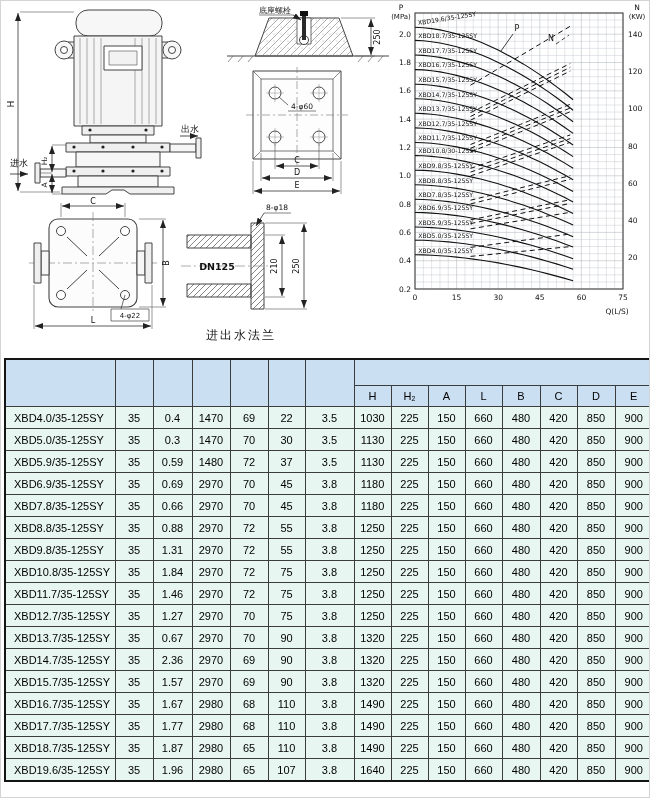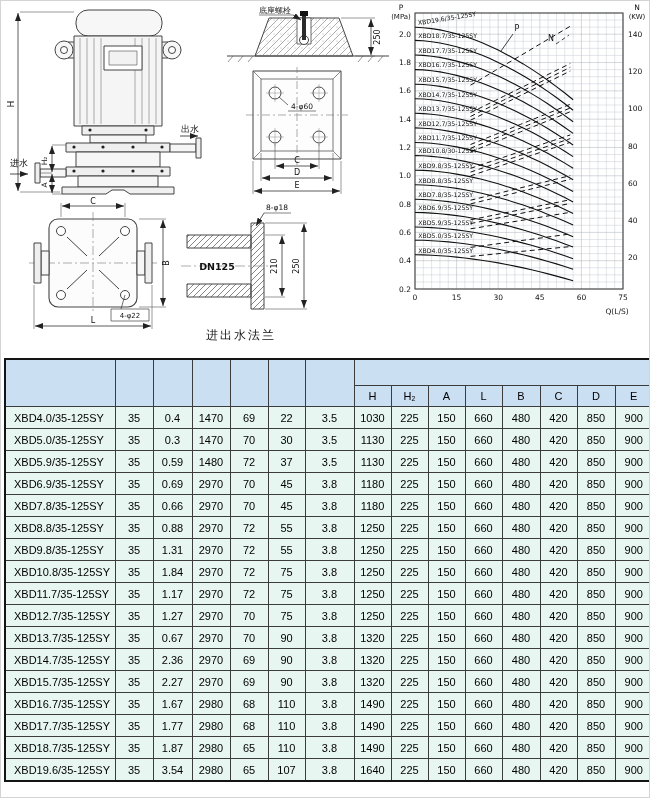--- a/index.html
+++ b/index.html
@@ -585,21 +585,21 @@
             <td>150</td>
             <td>660</td>
             <td>480</td>
             <td>420</td>
             <td>850</td>
             <td>900</td>
           </tr>
           <tr>
             <td class="model">XBD11.7/35-125SY</td>
             <td>35</td>
-            <td>1.17</td>
+            <td>1.46</td>
             <td>2970</td>
             <td>72</td>
             <td>75</td>
             <td>3.8</td>
             <td>1250</td>
             <td>225</td>
             <td>150</td>
             <td>660</td>
             <td>480</td>
             <td>420</td>
@@ -653,21 +653,21 @@
             <td>150</td>
             <td>660</td>
             <td>480</td>
             <td>420</td>
             <td>850</td>
             <td>900</td>
           </tr>
           <tr>
             <td class="model">XBD15.7/35-125SY</td>
             <td>35</td>
-            <td>2.27</td>
+            <td>1.57</td>
             <td>2970</td>
             <td>69</td>
             <td>90</td>
             <td>3.8</td>
             <td>1320</td>
             <td>225</td>
             <td>150</td>
             <td>660</td>
             <td>480</td>
             <td>420</td>
@@ -721,21 +721,21 @@
             <td>150</td>
             <td>660</td>
             <td>480</td>
             <td>420</td>
             <td>850</td>
             <td>900</td>
           </tr>
           <tr>
             <td class="model">XBD19.6/35-125SY</td>
             <td>35</td>
-            <td>3.54</td>
+            <td>1.96</td>
             <td>2980</td>
             <td>65</td>
             <td>107</td>
             <td>3.8</td>
             <td>1640</td>
             <td>225</td>
             <td>150</td>
             <td>660</td>
             <td>480</td>
             <td>420</td>

